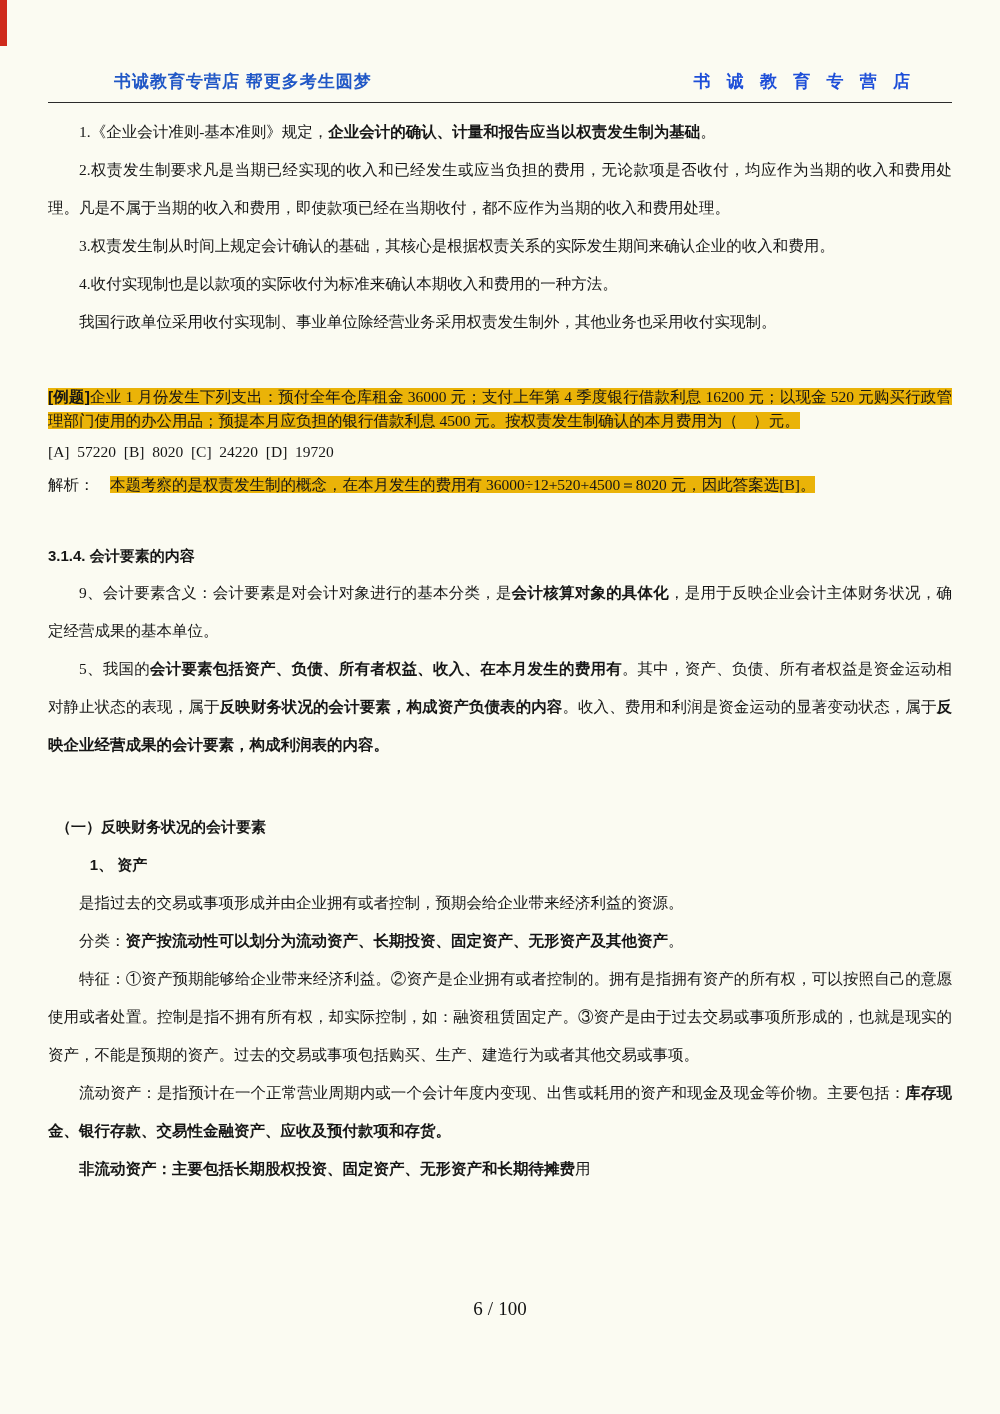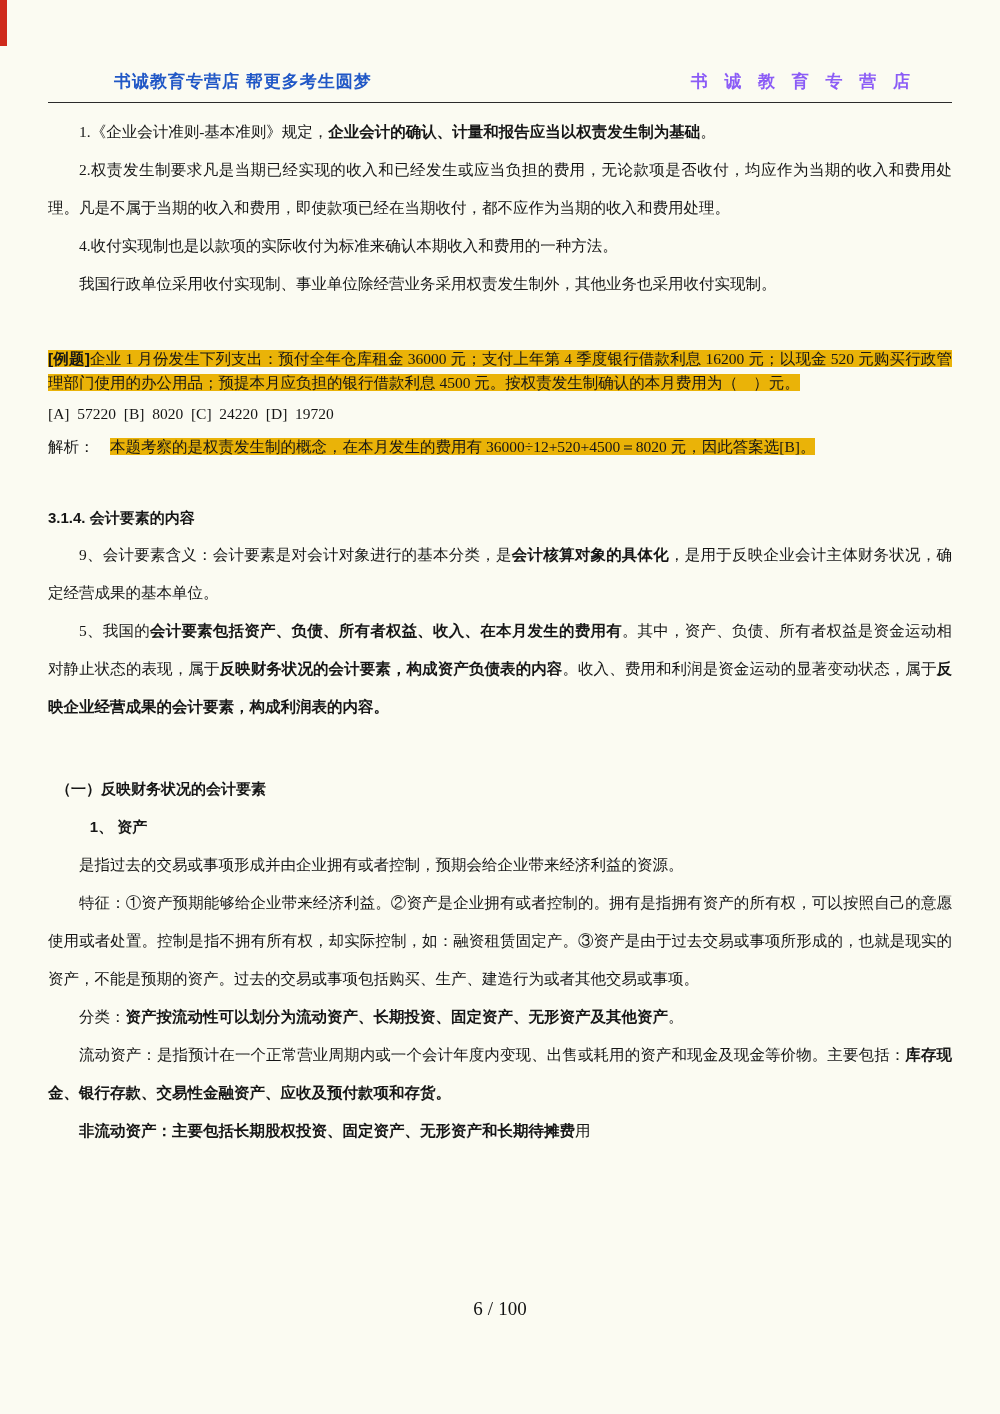--- a/index.html
+++ b/index.html
@@ -7,21 +7,21 @@
     width:1000px;height:1414px;
     background:#fbfbf2;
     font-family:"Liberation Serif","DejaVu Serif",serif;
     color:#161616;
     -webkit-font-smoothing:antialiased;
   }
   .page{position:relative;width:1000px;height:1414px;overflow:hidden;}
   .red-mark{position:absolute;left:0;top:0;width:7px;height:46px;background:#cf2a1c;}
   .header{display:flex;justify-content:space-between;align-items:flex-start;padding:70px 84px 0 114px;}
   .header-left{color:#2057c6;font-weight:bold;font-size:17px;letter-spacing:1px;font-family:"Liberation Sans","DejaVu Sans",sans-serif;}
-  .header-right{color:#8b5cf6;font-weight:bold;font-size:17px;letter-spacing:6px;font-family:Liberation Sans, sans-serif;}
+  .header-right{color:#1d4ed8;font-weight:bold;font-size:17px;letter-spacing:6px;font-family:Liberation Serif, serif;}
   .divider{margin:9px 48px 0 48px;border-bottom:1.6px solid #2b2b2b;}
   .body-text{padding:10px 48px 0 48px;font-size:15.5px;}
   .block{margin:0;}
   .loose{line-height:2.45;text-align:justify;}
   .tight{line-height:1.58;text-align:justify;}
   .para{text-indent:2em;}
   .example{margin-top:44px;}
   .options{margin-top:6px;white-space:pre-wrap;}
   .analysis{margin-top:9px;}
   .heading{margin-top:40px;font-size:16.5px;line-height:2.2;}
@@ -42,33 +42,34 @@
   <div class="header">
     <span class="header-left">书诚教育专营店 帮更多考生圆梦</span>
     <span class="header-right">书 诚 教 育 专 营 店</span>
   </div>
 
   <div class="divider"></div>
 
   <div class="body-text">
       <div class="block para loose"><span>1.《企业会计准则-基本准则》规定，</span><span class="bold">企业会计的确认、计量和报告应当以权责发生制为基础</span><span>。</span></div>
       <div class="block para loose"><span>2.权责发生制要求凡是当期已经实现的收入和已经发生或应当负担的费用，无论款项是否收付，均应作为当期的收入和费用处理。凡是不属于当期的收入和费用，即使款项已经在当期收付，都不应作为当期的收入和费用处理。</span></div>
+      <div class="block para loose"><span>3.权责发生制从时间上规定会计确认的基础，其核心是根据权责关系的实际发生期间来确认企业的收入和费用。</span></div>
       <div class="block para loose"><span>4.收付实现制也是以款项的实际收付为标准来确认本期收入和费用的一种方法。</span></div>
       <div class="block para loose"><span>我国行政单位采用收付实现制、事业单位除经营业务采用权责发生制外，其他业务也采用收付实现制。</span></div>
       <div class="block example tight"><span class="bold hl">[例题]</span><span class="hl">企业 1 月份发生下列支出：预付全年仓库租金 36000 元；支付上年第 4 季度银行借款利息 16200 元；以现金 520 元购买行政管理部门使用的办公用品；预提本月应负担的银行借款利息 4500 元。按权责发生制确认的本月费用为（　）元。</span></div>
       <div class="block options tight"><span>[A]  57220  [B]  8020  [C]  24220  [D]  19720</span></div>
       <div class="block analysis tight"><span>解析：　</span><span class="hl">本题考察的是权责发生制的概念，在本月发生的费用有 36000÷12+520+4500＝8020 元，因此答案选[B]。</span></div>
       <div class="block heading"><span class="bold">3.1.4. 会计要素的内容</span></div>
       <div class="block para loose"><span>9、会计要素含义：会计要素是对会计对象进行的基本分类，是</span><span class="bold">会计核算对象的具体化</span><span>，是用于反映企业会计主体财务状况，确定经营成果的基本单位。</span></div>
       <div class="block para loose"><span>5、我国的</span><span class="bold">会计要素包括资产、负债、所有者权益、收入、在本月发生的费用有</span><span>。其中，资产、负债、所有者权益是资金运动相对静止状态的表现，属于</span><span class="bold">反映财务状况的会计要素，构成资产负债表的内容</span><span>。收入、费用和利润是资金运动的显著变动状态，属于</span><span class="bold">反映企业经营成果的会计要素，构成利润表的内容。</span></div>
       <div class="block subheading"><span class="bold">（一）反映财务状况的会计要素</span></div>
       <div class="block item-heading"><span class="bold">1、 资产</span></div>
       <div class="block para loose"><span>是指过去的交易或事项形成并由企业拥有或者控制，预期会给企业带来经济利益的资源。</span></div>
+      <div class="block para loose"><span>分类：</span><span class="bold">资产按流动性可以划分为流动资产、长期投资、固定资产、无形资产及其他资产</span><span>。</span></div>
       <div class="block para loose"><span>特征：①资产预期能够给企业带来经济利益。②资产是企业拥有或者控制的。拥有是指拥有资产的所有权，可以按照自己的意愿使用或者处置。控制是指不拥有所有权，却实际控制，如：融资租赁固定产。③资产是由于过去交易或事项所形成的，也就是现实的资产，不能是预期的资产。过去的交易或事项包括购买、生产、建造行为或者其他交易或事项。</span></div>
-      <div class="block para loose"><span>分类：</span><span class="bold">资产按流动性可以划分为流动资产、长期投资、固定资产、无形资产及其他资产</span><span>。</span></div>
       <div class="block para loose"><span>流动资产：是指预计在一个正常营业周期内或一个会计年度内变现、出售或耗用的资产和现金及现金等价物。主要包括：</span><span class="bold">库存现金、银行存款、交易性金融资产、应收及预付款项和存货。</span></div>
       <div class="block para loose"><span class="bold">非流动资产：主要包括长期股权投资、固定资产、无形资产和长期待摊费</span><span>用</span></div>
     </div>
 
   <div class="footer">
     <span>6</span><span class="sep">/</span><span>100</span>
   </div>
 </div>
 
 </body></html>

